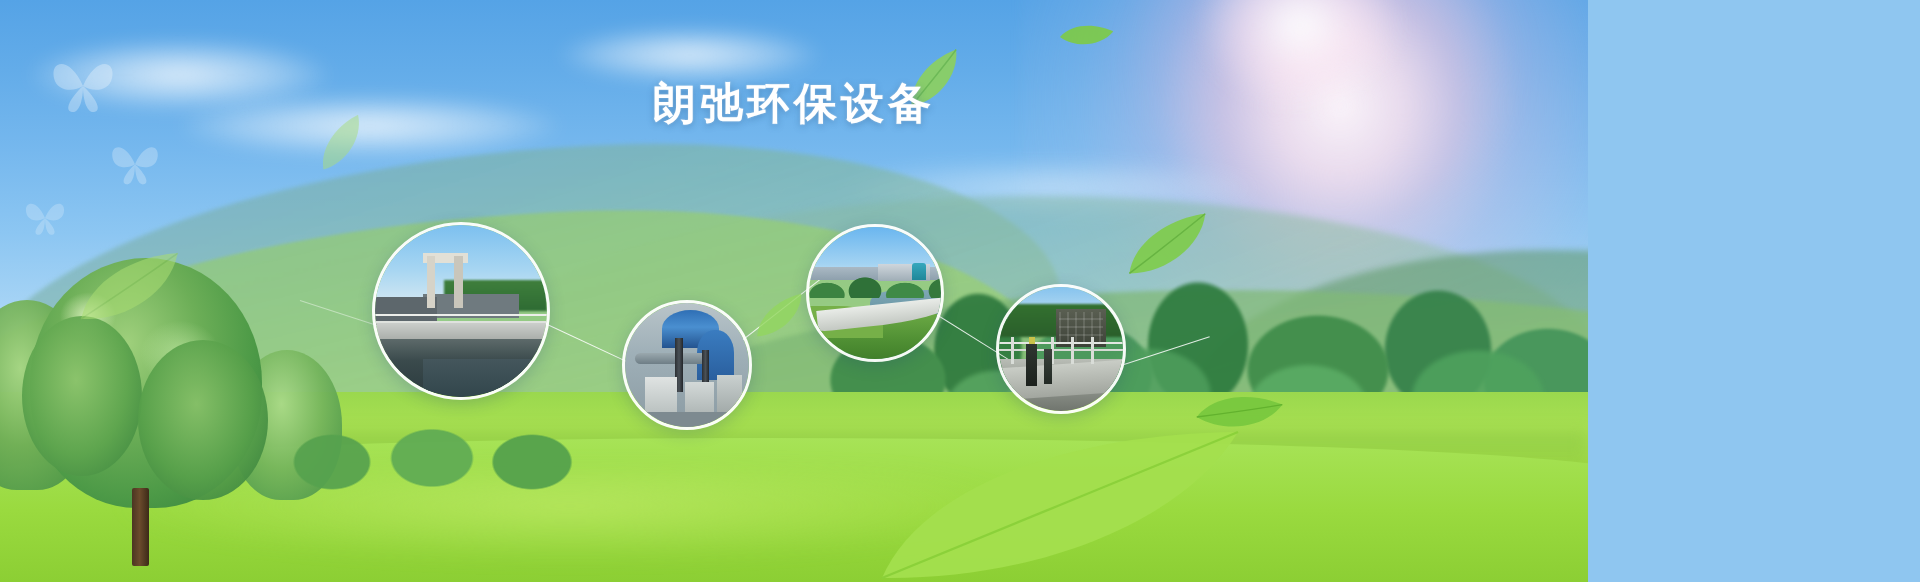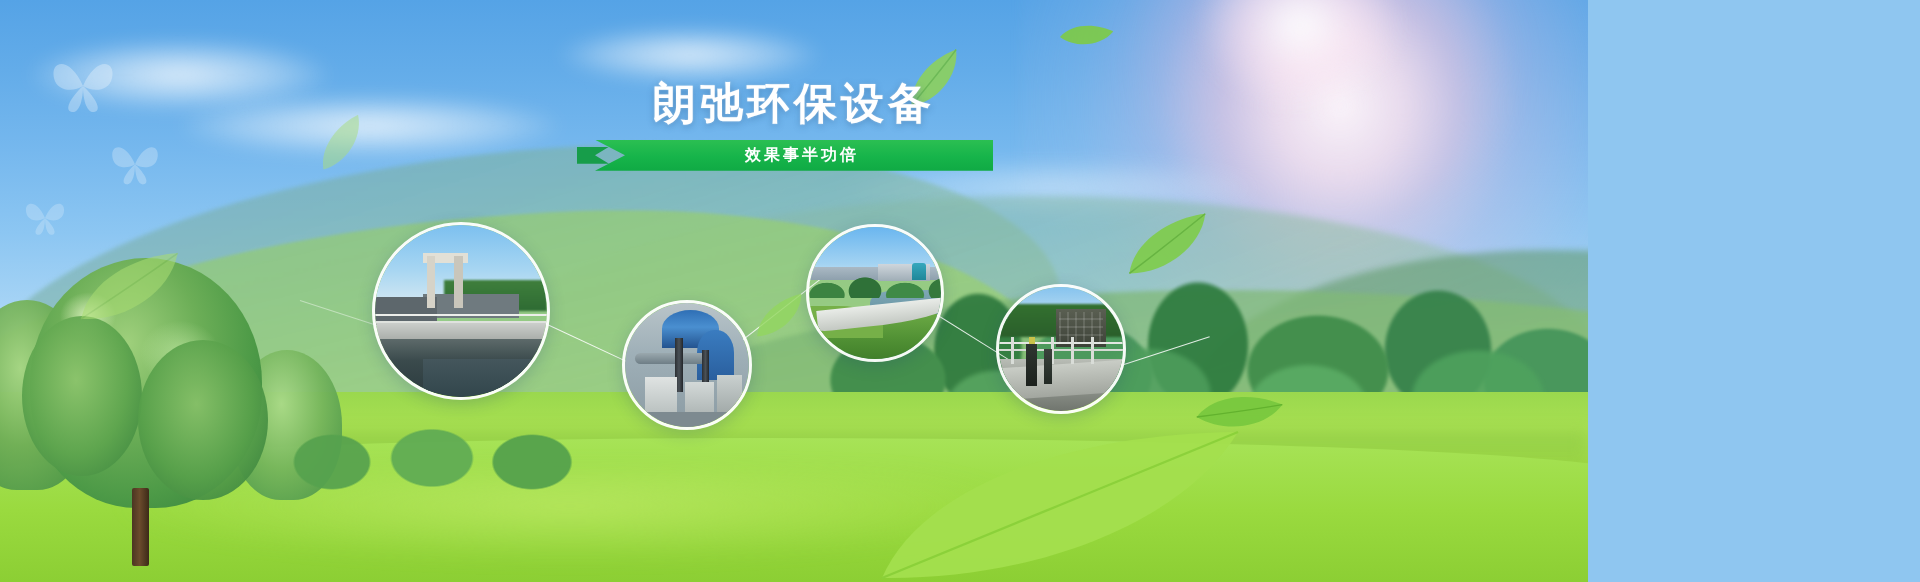--- a/index.html
+++ b/index.html
@@ -455,22 +455,17 @@
     <path d="M2 148 C110 104, 250 46, 358 2" stroke="#8bd13a" stroke-width="2.4" fill="none"></path>
   </svg>
   <svg class="leaf" style="left:310px;  top:126px; width:64px;  height:36px; opacity:.5;  transform:rotate(-34deg); z-index:34;" viewBox="0 0 70 40">
     <path d="M2 32 C14 6, 48 0, 68 3 C58 28, 26 40, 2 32Z" fill="#a9dd7c"></path>
   </svg>
 
   <div class="text-block">
 
     <div class="headline">朗弛环保设备</div>
 
-    <div class="ribbon-wrap">
-      <div class="ribbon-tail"></div>
-      <div class="ribbon"></div>
-      <div class="ribbon-text">效果事半功倍</div>
-    </div>
 
 
   </div>
 
 </div>
 
 </body></html>

